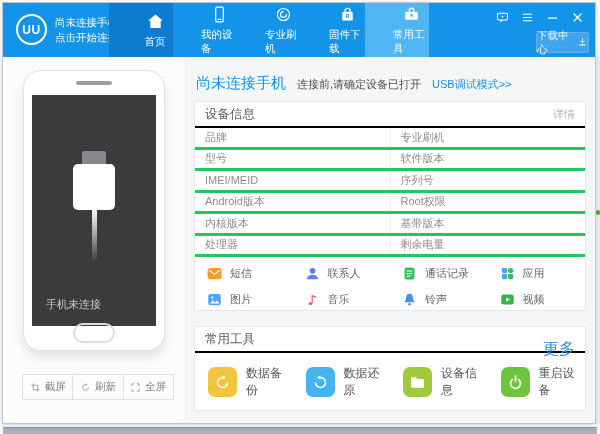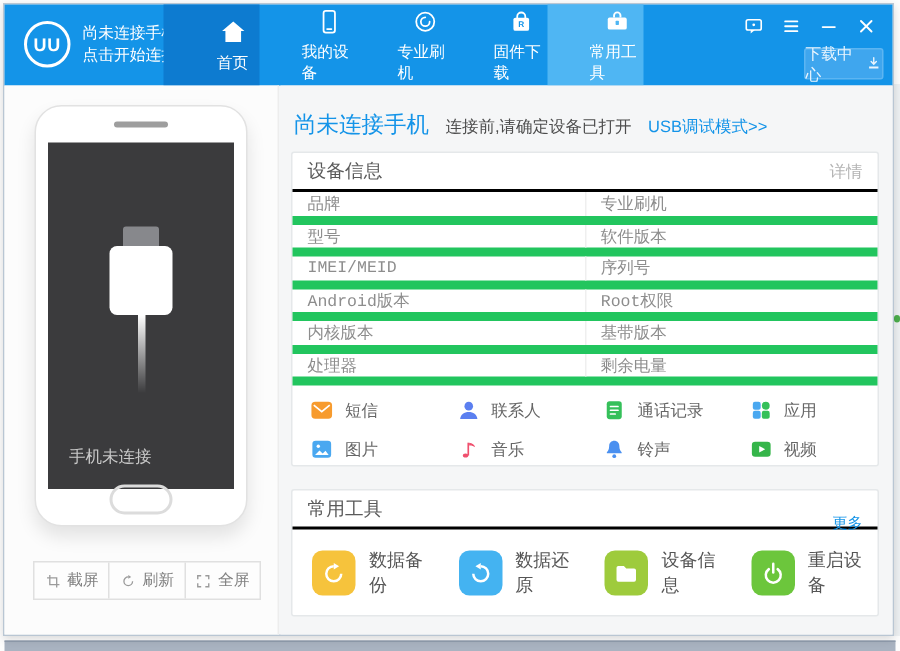--- a/index.html
+++ b/index.html
@@ -55,24 +55,24 @@
   
   .main { position:absolute; left:184px; top:54px; right:0; bottom:0; background:#f5f6f7; }
   .connect-header { position:absolute; left:9px; top:17px; display:flex; align-items:baseline; gap:11px; white-space:nowrap; }
   .connect-title { font-size:15px; color:var(--accent,#1494e8); }
   .connect-hint { font-size:11px; color:#4d4d4d; }
   .usb-link { font-size:11px; color:var(--accent,#1494e8); cursor:pointer; }
   .card { position:absolute; left:7px; width:392px; background:#fff; border:1px solid #e5e8ea; border-radius:2px; }
   .card-head { height:26px; display:flex; align-items:center; justify-content:space-between; padding:0 10px; border-bottom:2px solid #000000;gap:24px; }
   .card-title { font-size:12.5px; color:#5a5a5a; }
   .head-link-muted { font-size:11px; color:#b4b4b4; cursor:pointer; }
-  .head-link-accent { font-size:10px; color:var(--accent,#1494e8); cursor:pointer;margin-top:20px; }
+  .head-link-accent { font-size:16px; color:var(--accent,#1494e8); cursor:pointer;margin-top:20px; }
   #device-card { top:44px; height:210px; }
   .info-table { }
-  .info-row { display:flex; height:21.5px; border-bottom:6px solid #22c55e;font-family:Liberation Mono, monospace; }
+  .info-row { display:flex; height:21.5px; border-bottom:3px solid #22c55e; }
   .info-cell { flex:1; display:flex; align-items:center; padding:0 10px; font-size:11px; color:#8d8d8d; }
   .info-cell.left { border-right:1px solid #efefef; }
   .features { display:grid; grid-template-columns:repeat(4,1fr); padding:3px 0 0 0; }
   .feature { height:26px; display:flex; align-items:center; gap:8px; padding-left:12px; font-size:11px; color:#666; cursor:pointer; }
   .feature .f-icon { display:flex; width:15px; height:15px; }
   #tools-card { top:269px; height:85px; }
   .tools { display:grid; grid-template-columns:repeat(4,1fr); height:58px; align-items:center; }
   .tool { display:flex; align-items:center; gap:9px; padding-left:13px; font-size:12px; color:#555; cursor:pointer; }
   .tool-square { width:30px; height:30px; border-radius:7px; display:flex; align-items:center; justify-content:center; }
   svg { display:block; }

